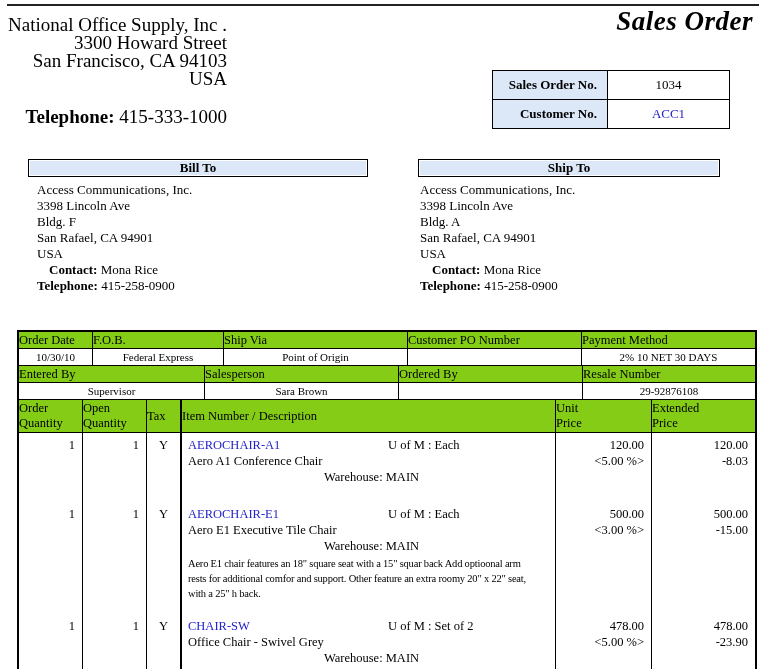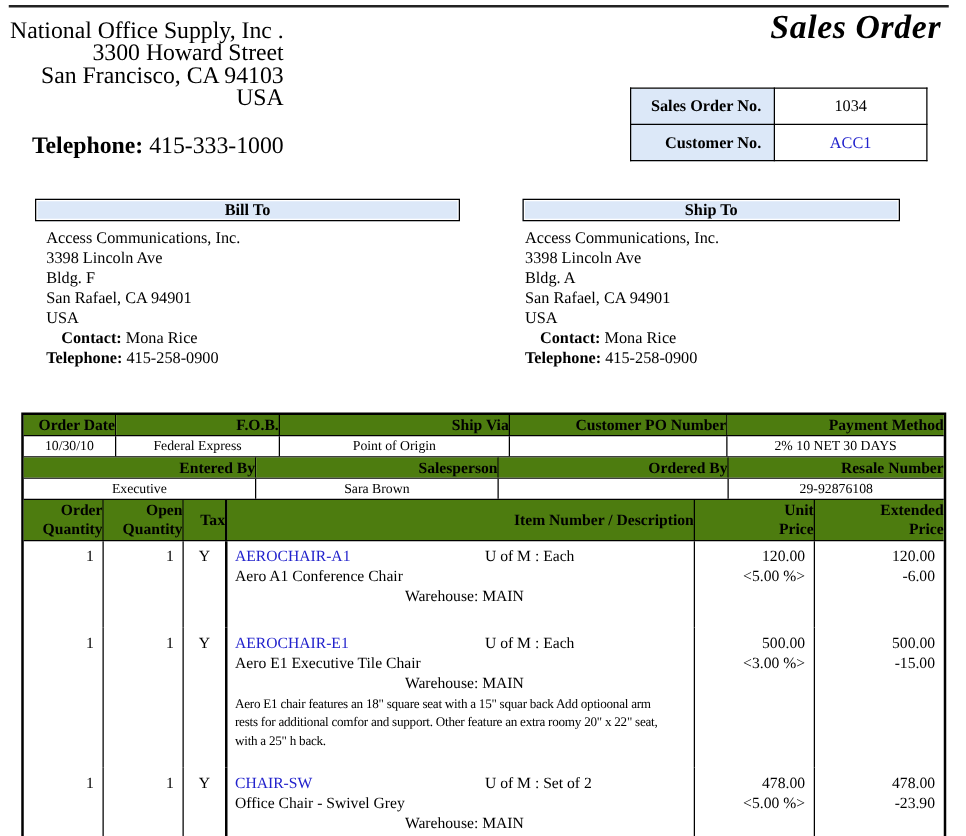--- a/index.html
+++ b/index.html
@@ -11,21 +11,21 @@
 
   
   .company { position:absolute; left:8px; top:16px; font-size:19px; line-height:18px;text-align:right; }
   .company .phone { margin-top:20px; }
   .blabel { font-weight:bold; }
 
   
   .doc-title { position:absolute; top:6px; right:20px; font-size:27px; font-weight:bold; letter-spacing:0.5px;font-style:italic; }
 
   
-  .so-ref { position:absolute; left:504px; top:70px; border-collapse:collapse; }
+  .so-ref { position:absolute; left:492px; top:70px; border-collapse:collapse; }
   .so-ref td { border:1px solid #000; height:29px; font-size:13px; }
   .so-ref td.lbl { width:115px; background:#dce8f8; font-weight:bold; text-align:right; padding-right:10px; }
   .so-ref td.val { width:122px; text-align:center; }
 
   .link { color:#2222cc; }
 
   
   .addr-bar { position:absolute; top:159px; height:18px; background:#dce8f8; border:1px solid #000;
               box-shadow: inset -1px -1px 0 #fff, inset 1px 1px 0 #fff;
               font-weight:bold; font-size:13px; text-align:center; line-height:16px; }
@@ -37,21 +37,21 @@
   .addr .contact { padding-left:12px; }
 
   
   .main-table { position:absolute; left:17px; top:330px; width:740px; height:346px; border:2px solid #000; background:#fff; }
   .grow { display:grid; border-bottom:1px solid #000; }
   .grow > div { border-right:1px solid #000; overflow:hidden; }
   .grow > div:last-child { border-right:none; }
   .seca { grid-template-columns:74px 131px 184px 174px 173px; height:17px; }
   .secb { grid-template-columns:186px 194px 184px 172px; height:17px; }
   .secc { grid-template-columns:64px 64px 35px 374px 96px 103px; height:33px; }
-  .hdrrow > div { background:#4d7c0f; font-weight:bold; font-size:12.5px; text-align:right; line-height:16px; }
+  .hdrrow > div { background:#84cc16; font-weight:normal; font-size:12.5px; text-align:left; line-height:16px; }
   .valrow > div { font-size:11px; text-align:center; line-height:16px; }
   .secc > div { display:flex; flex-direction:column; justify-content:center; line-height:15px; }
   .secc .thick { border-right-width:2px; }
 
   
   .irow { display:grid; grid-template-columns:64px 64px 35px 374px 96px 103px; }
   .irow > div { border-right:1px solid #000; overflow:hidden; }
   .irow > div:last-child { border-right:none; }
   .irow .thick { border-right-width:2px; }
   .r1 { height:69px; }
@@ -147,21 +147,21 @@
       <div></div>
       <div>2% 10 NET 30 DAYS</div>
     </div>
     <div class="grow secb hdrrow">
       <div>Entered By</div>
       <div>Salesperson</div>
       <div>Ordered By</div>
       <div>Resale Number</div>
     </div>
     <div class="grow secb valrow">
-      <div>Executive</div>
+      <div>Supervisor</div>
       <div>Sara Brown</div>
       <div></div>
       <div>29-92876108</div>
     </div>
 
     <div class="grow secc hdrrow">
       <div>
         <div>Order</div>
         <div>Quantity</div>
       </div>
@@ -196,21 +196,21 @@
         </div>
         <div>Aero A1 Conference Chair</div>
         <div class="dwh">Warehouse: MAIN</div>
       </div>
       <div class="money">
         <div>120.00</div>
         <div>&lt;5.00 %&gt;</div>
       </div>
       <div class="money">
         <div>120.00</div>
-        <div>-6.00</div>
+        <div>-8.03</div>
       </div>
     </div>
 
     <div class="irow r2">
       <div class="qty">1</div>
       <div class="qty">1</div>
       <div class="taxc thick">Y</div>
       <div class="desc">
         <div class="dline1">
           <span class="link">AEROCHAIR-E1</span>

